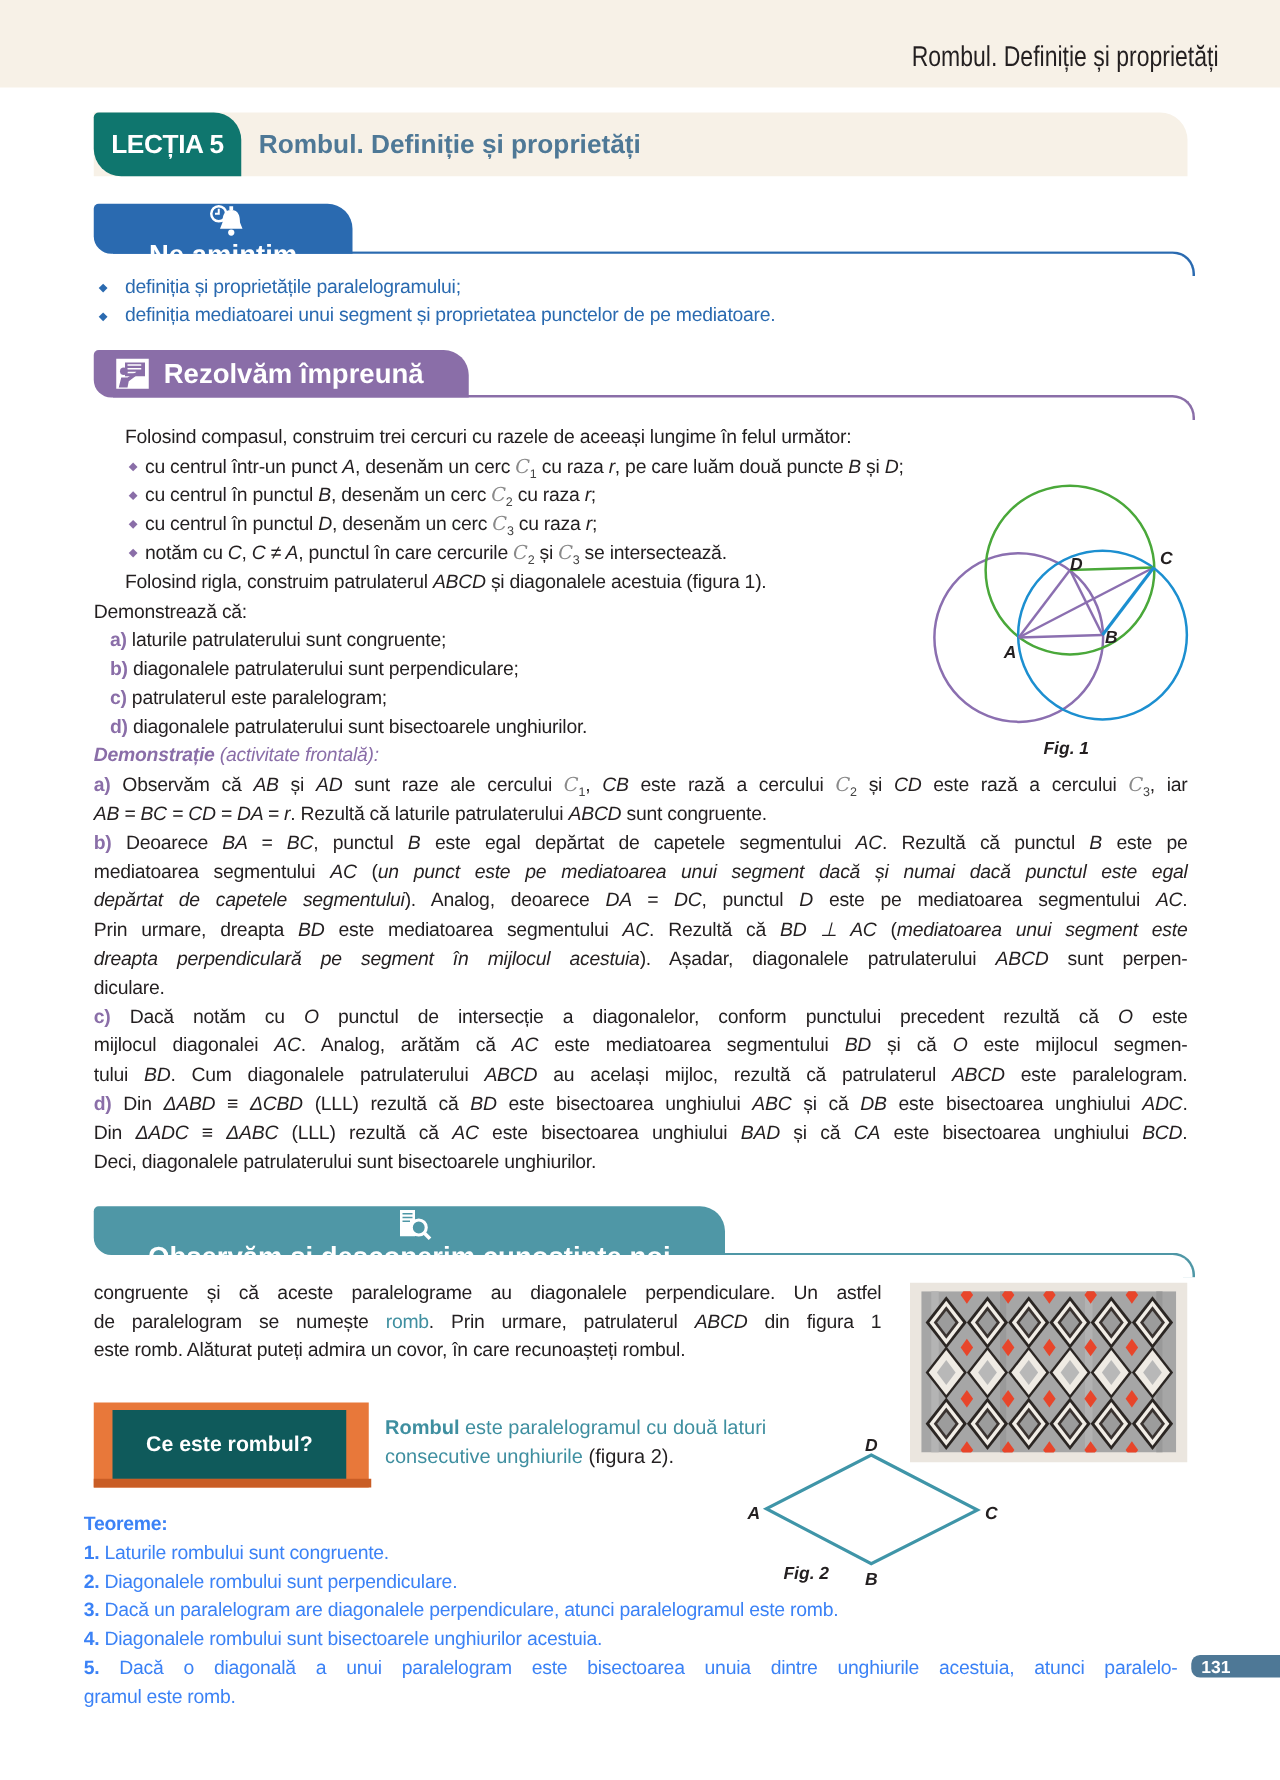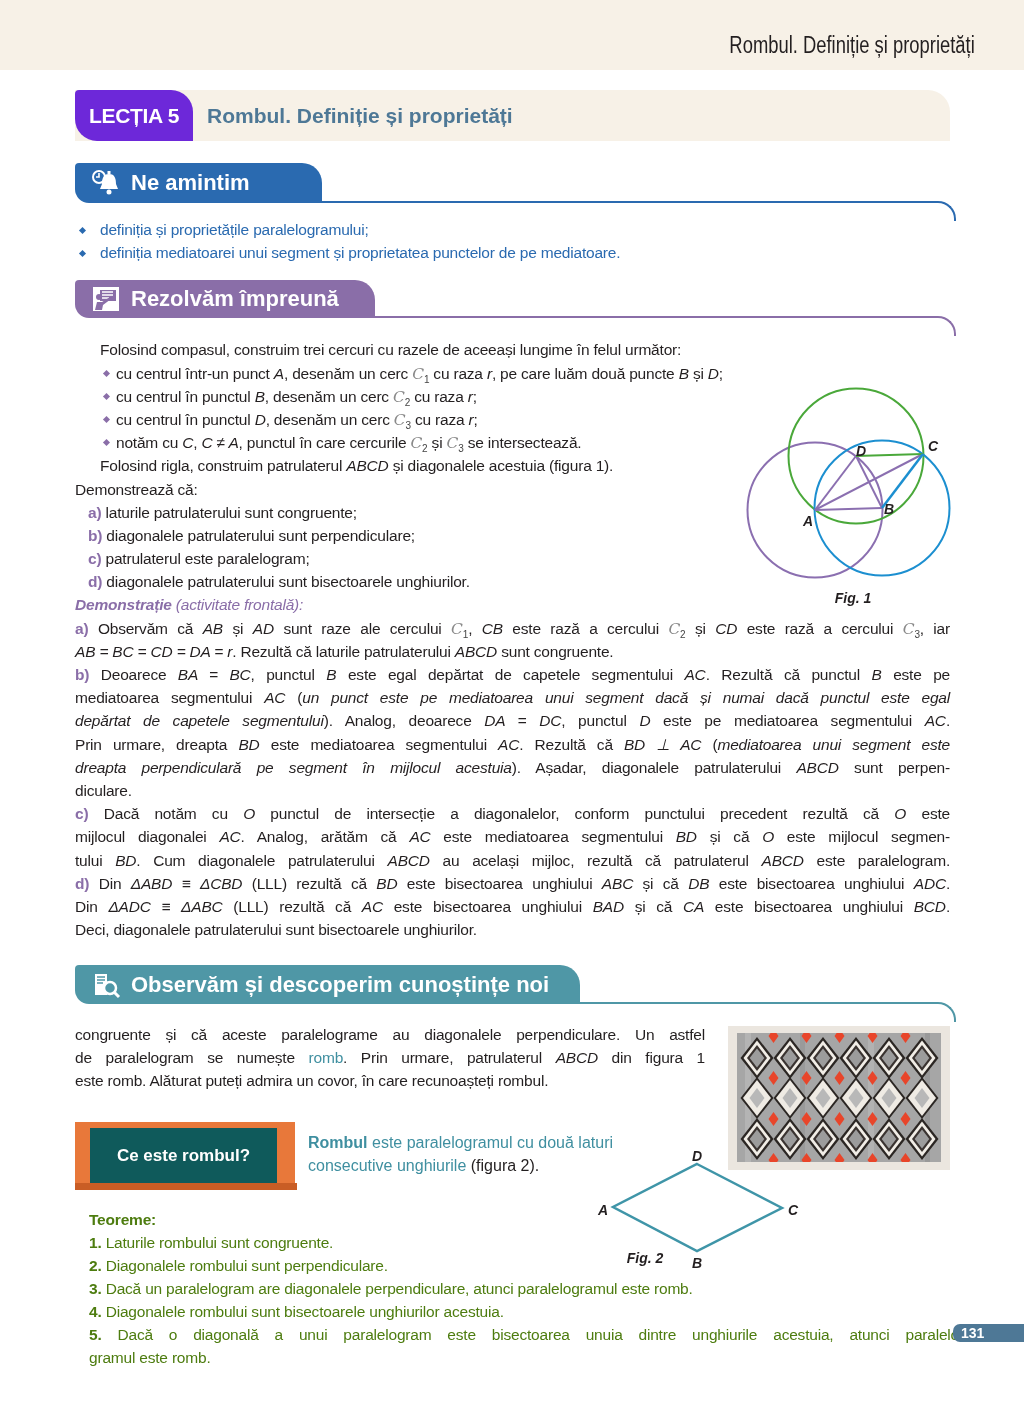--- a/index.html
+++ b/index.html
@@ -13,40 +13,40 @@
   
   .top-band { left: 0; top: 0; width: 1024px; height: 70px; background: #f7f1e7; }
   .running-title {
     right: 49px; top: 30px; font-size: 23px; line-height: 30px; color: #231f20;
     transform: scaleX(0.8); transform-origin: right center; white-space: nowrap;
   }
 
   
   .lesson-banner { left: 75px; top: 90px; width: 875px; height: 51px; background: #f7f1e7; border-top-right-radius: 22px; }
   .lesson-label {
-    left: 75px; top: 90px; width: 118px; height: 51px; background: #6d28d9; color: #fff;
+    left: 75px; top: 90px; width: 118px; height: 51px; background: #0f766e; color: #fff;
     font-weight: bold; font-size: 21px; line-height: 51px; text-align: center;
     border-radius: 4px 22px 0 22px; letter-spacing: -0.3px; white-space: nowrap;
   }
   .lesson-title { left: 207px; top: 90px; height: 51px; line-height: 51px; font-size: 21px; font-weight: bold; color: #4e7896; white-space: nowrap; }
 
   
   .tab {
     color: #fff; font-weight: bold; font-size: 22px; white-space: nowrap;
     border-radius: 4px 20px 0 14px; display: flex; align-items: center;
   }
   .tab .tab-icon { width: 30px; height: 28px; margin-left: 16px; margin-right: 10px; display: inline-block; }
   .tab .tab-icon svg { width: 30px; height: 28px; display: block; }
   .rule { border-top: 2.5px solid; border-right: 2.5px solid; border-top-right-radius: 18px; height: 20px; box-sizing: border-box; }
 
-  .recall-tab { left: 75px; top: 163px; width: 247px; height: 40px; background: #2a6ab0; }
+  .recall-tab { left: 75px; top: 163px; width: 207px; height: 40px; background: #2a6ab0; flex-direction: column; }
   .recall-rule { left: 90px; top: 201px; width: 866px; border-color: #2a6ab0; }
   .solve-tab { left: 75px; top: 280px; width: 300px; height: 38px; background: #8a6ea8; }
   .solve-rule { left: 90px; top: 316px; width: 866px; border-color: #8a6ea8; }
-  .discover-tab { left: 75px; top: 965px; width: 505px; height: 39px; background: #4f97a6; }
+  .discover-tab { left: 75px; top: 965px; width: 505px; height: 39px; background: #4f97a6; flex-direction: column; }
   .discover-rule { left: 90px; top: 1002px; width: 866px; border-color: #4f97a6; }
 
   
   .lines { font-size: 15.5px; letter-spacing: -0.2px; }
   .ln { height: 23.2px; line-height: 23.2px; white-space: nowrap; position: relative; }
   .ln.j { text-align: justify; text-align-last: justify; }
   .ln.ind { padding-left: 25px; }
   .ln.lab { padding-left: 13px; }
   .ln.bul { padding-left: 41px; }
   .ln.narrow { width: 660px; }
@@ -61,21 +61,21 @@
 
   .solve-lines { left: 75px; top: 338.4px; width: 875px; }
   .solve-lines .bullet { left: 29px; background: #8a6ea8; }
 
   .discover-lines { left: 75px; top: 1022.5px; width: 630px; }
   .discover-lines .ln { height: 23.3px; line-height: 23.3px; }
 
   .def-lines { left: 308px; top: 1130.5px; width: 300px; font-size: 16px; }
   .def-lines .ln { height: 23px; line-height: 23px; }
 
-  .theorems { left: 89px; top: 1207.5px; width: 875px; color: #4d7c0f; font-size: 15.5px; letter-spacing: -0.2px; }
+  .theorems { left: 67px; top: 1207.5px; width: 875px; color: #3b82f6; font-size: 15.5px; letter-spacing: -0.2px; }
   .theorems .ln { height: 23px; line-height: 23px; }
   .thm-head { font-weight: bold; }
   .thm-num { font-weight: bold; }
 
   .seg-i { font-style: italic; }
   .seg-lbl { color: #8a6ea8; font-weight: bold; }
   .seg-sub { font-size: 10px; position: relative; top: 4px; color: #444; }
   .seg-cal { font-family: "DejaVu Serif", serif; font-style: italic; color: #8a8a8a; }
   .seg-demo { color: #8a6ea8; font-weight: bold; font-style: italic; }
   .seg-demoi { color: #8a6ea8; font-style: italic; }

